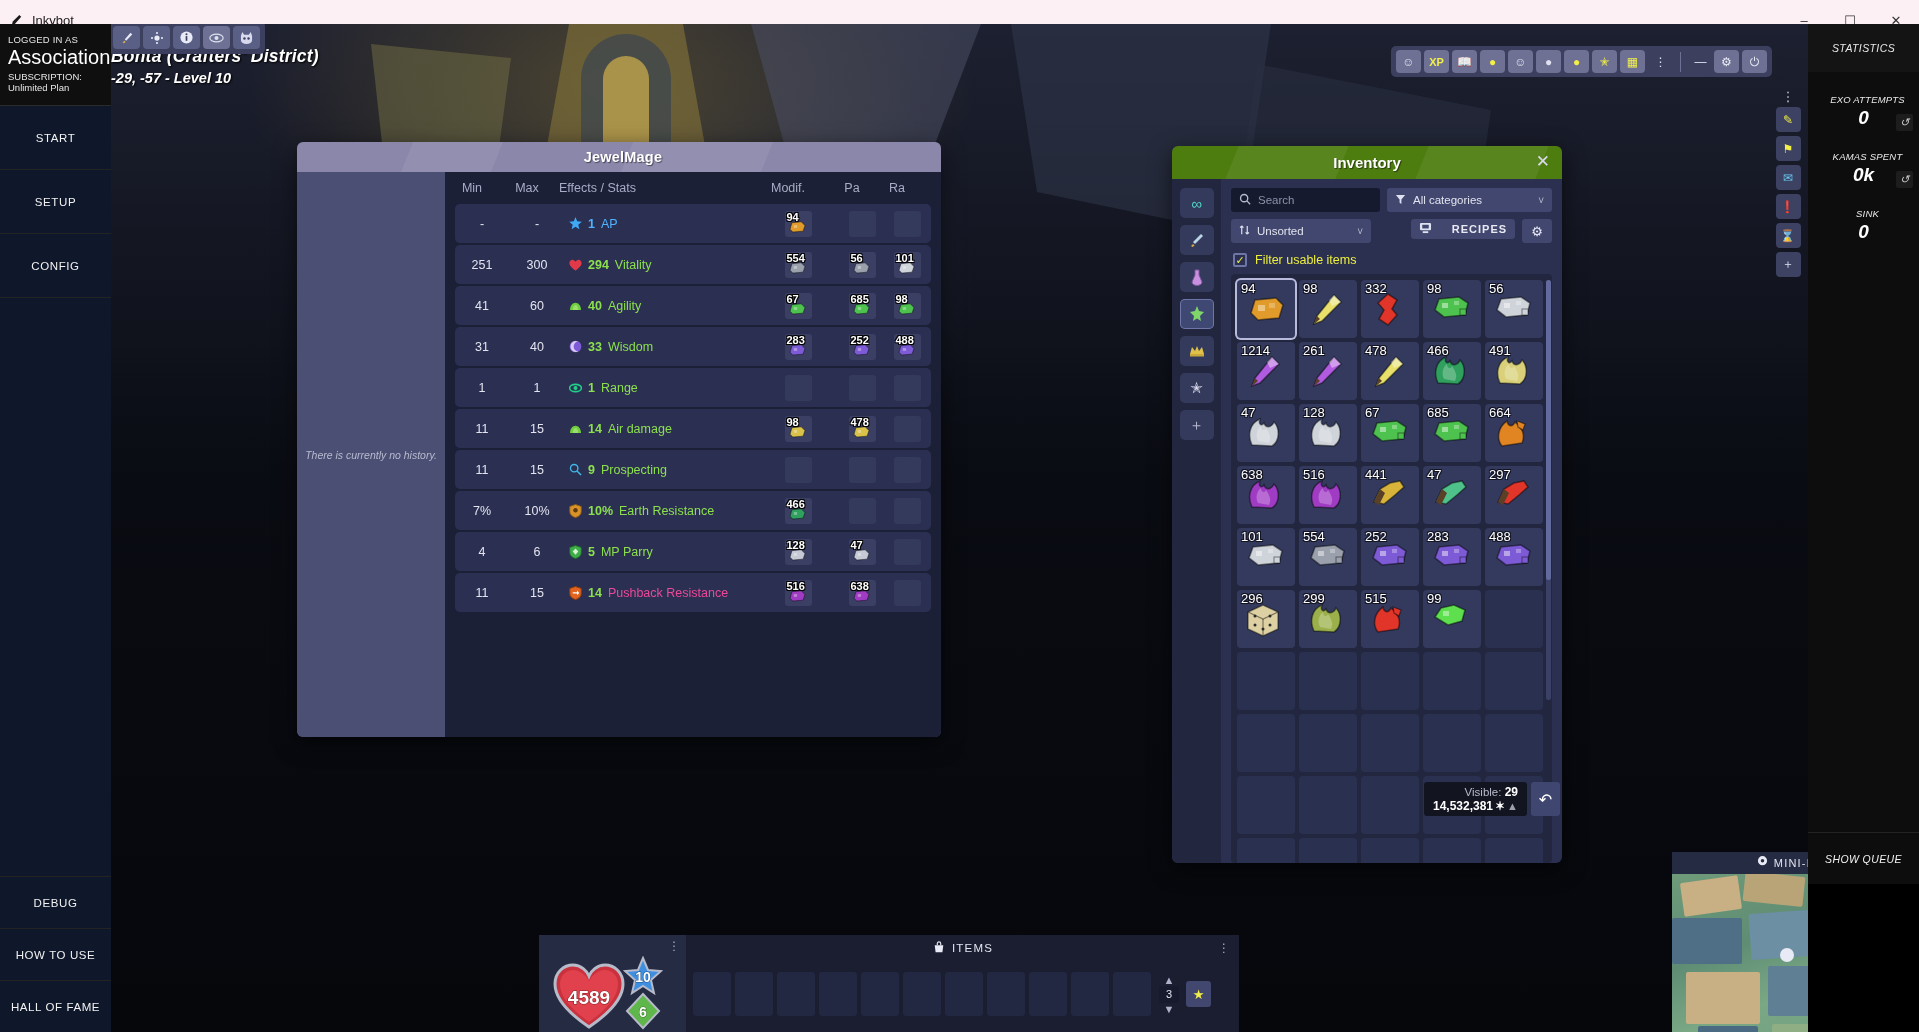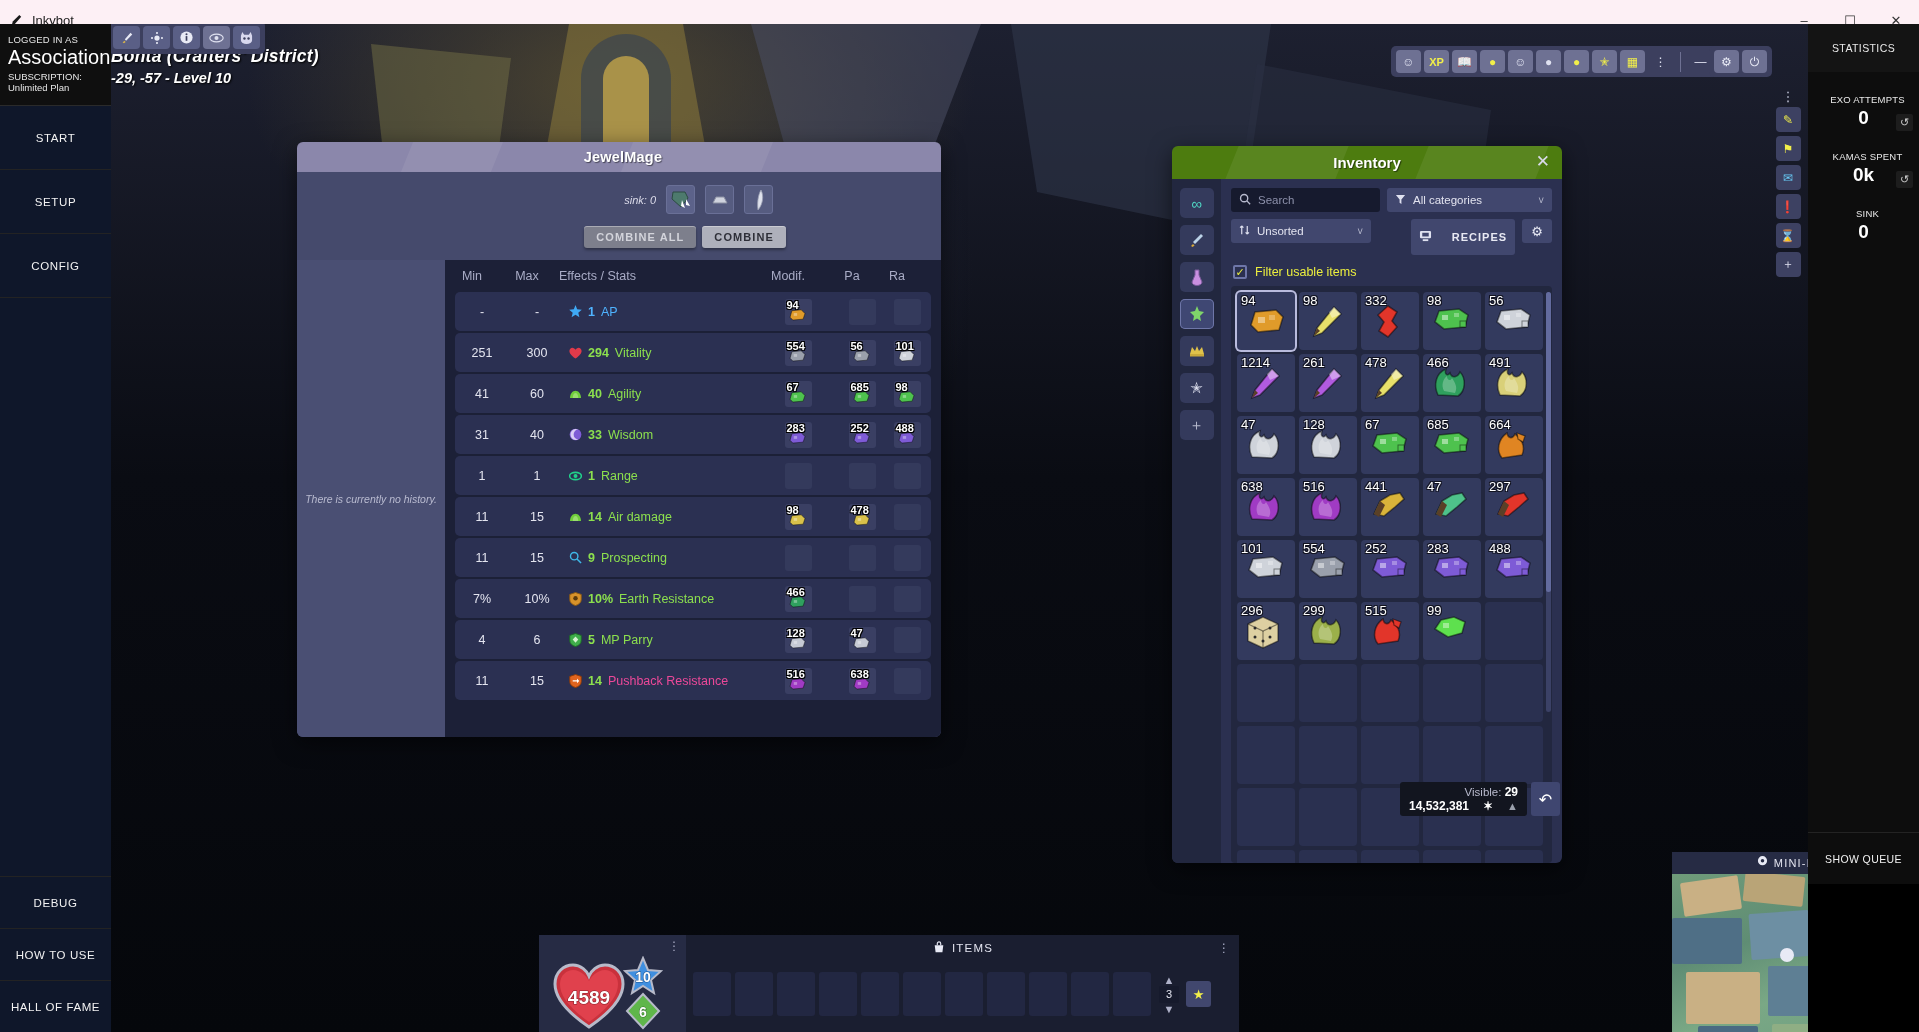--- a/index.html
+++ b/index.html
@@ -125,21 +125,21 @@
   .ctrlrow{display:flex;gap:7px;margin-bottom:7px;}
   #searchbox{flex:1;height:24px;background:#161a2e;border-radius:3px;display:flex;align-items:center;
     gap:7px;padding:0 8px;cursor:text;}
   #searchbox .ph{font-size:11.5px;color:#8d91ab;}
   #catsel{width:165px;height:24px;background:#41476e;border-radius:3px;display:flex;align-items:center;
     gap:7px;padding:0 8px;cursor:pointer;font-size:11.5px;color:#e2e3ef;}
   #catsel .chev{margin-left:auto;font-size:10px;color:#b6b9cd;}
   #sortsel{width:140px;height:24px;background:#41476e;border-radius:3px;display:flex;align-items:center;
     gap:7px;padding:0 8px;cursor:pointer;font-size:11.5px;color:#e2e3ef;}
   #sortsel .chev{margin-left:auto;font-size:10px;color:#b6b9cd;}
-  #recipes{flex:1;height:36px;background:#41476e;border-radius:3px;display:flex;align-items:center;
+  #recipes{flex:1;height:20px;background:#41476e;border-radius:3px;display:flex;align-items:center;
     justify-content:center;gap:20px;cursor:pointer;font-size:11px;font-weight:bold;letter-spacing:1px;color:#e8e9f3;margin-left:33px;}
   #gearbtn{width:30px;height:24px;background:#41476e;border-radius:3px;display:flex;align-items:center;
     justify-content:center;cursor:pointer;font-size:13px;}
   #filterrow{display:flex;align-items:center;gap:8px;margin:3px 0 7px 2px;cursor:pointer;}
   #chk{width:14px;height:14px;border:2px solid #6e76a8;border-radius:2px;background:#2b3050;
     display:flex;align-items:center;justify-content:center;color:#ecef3e;font-size:11px;line-height:11px;}
   #filterlbl{font-size:12.5px;color:#ecef3e;}
 
   #grid{position:relative;flex:1;background:#22273f;border-radius:4px;padding:6px;overflow:hidden;}
   #gridinner{display:grid;grid-template-columns:repeat(5,58px);gap:4px;}
@@ -149,21 +149,21 @@
   .cellItem .qt{position:absolute;left:4px;top:1px;font-size:13px;color:#fff;z-index:3;
     text-shadow:-1px -1px 0 #12131f,1px -1px 0 #12131f,-1px 1px 0 #12131f,1px 1px 0 #12131f;}
   .cellItem .art{position:absolute;left:50%;top:52%;transform:translate(-50%,-50%);width:40px;height:34px;}
   #scrollbar{position:absolute;right:1px;top:6px;width:5px;height:420px;background:#3b4166;border-radius:3px;}
   #scrollbar .th{width:5px;height:300px;background:#636b9e;border-radius:3px;}
 
   #invfooter{position:absolute;right:2px;bottom:47px;display:flex;align-items:stretch;z-index:4;}
   #ftinfo{background:#12151f;border-radius:3px;padding:3px 9px;text-align:right;}
   #ftinfo .r1{font-size:11.5px;color:#b8bacd;}
   #ftinfo .r1 b{color:#fff;font-size:12px;}
-  #ftinfo .r2{font-size:12px;color:#fff;font-weight:bold;display:flex;align-items:center;justify-content:flex-end;gap:14px;}
+  #ftinfo .r2{font-size:12px;color:#fff;font-weight:bold;display:flex;align-items:center;justify-content:flex-end;gap:2px;}
   #ftback{width:29px;background:#3f4670;border-radius:3px;margin-left:4px;display:flex;align-items:center;
     justify-content:center;font-size:16px;cursor:pointer;}
 
   
   #bottombar{position:absolute;left:428px;top:911px;width:700px;height:121px;background:#1a1e30;z-index:15;display:flex;}
   #charstats{width:148px;background:#262b44;border-right:1px solid #1a1e30;position:relative;}
   #charstats .dots{position:absolute;right:6px;top:4px;color:#a8abc4;font-size:12px;cursor:pointer;}
   #hpgem{position:absolute;left:13px;top:27px;width:75px;height:68px;}
   #lvlstar{position:absolute;left:84px;top:21px;width:40px;height:40px;}
   #mpgem{position:absolute;left:86px;top:57px;width:36px;height:38px;}
@@ -183,21 +183,21 @@
 
   
   #minimap{position:absolute;left:1561px;top:828px;width:247px;height:204px;background:#262b44;z-index:16;}
   #mmhead{height:22px;display:flex;align-items:center;justify-content:center;gap:6px;
     font-size:11px;letter-spacing:1.2px;color:#e3e4ef;position:relative;}
   #mmbody{height:182px;position:relative;overflow:hidden;
     background:linear-gradient(160deg,#6f9b7a 0%,#5f8d74 35%,#7aa885 60%,#6a9a80 100%);}
   .mm-el{position:absolute;border-radius:2px;}
 
   
-  #stats{position:absolute;right:0;top:24px;width:111px;height:860px;background:#0d0d0d;}
+  #stats{position:absolute;right:0;top:24px;width:111px;height:860px;background:#0d0d0d;font-style:italic;}
   #stats-head{height:48px;display:flex;align-items:center;justify-content:center;background:#141414;}
   #stats-head span{font-size:10.5px;letter-spacing:.4px;color:#e9e9e9;}
   .stat{margin-top:22px;text-align:center;position:relative;}
   .stat .lbl{font-size:9.5px;color:#e9e9e9;letter-spacing:.2px;margin-left:8px;}
   .stat .val{font-size:19px;color:#fff;margin-top:2px;font-weight:bold;}
   .stat .rst{position:absolute;right:6px;top:20px;width:17px;height:17px;background:#1d1d1d;
     border-radius:2px;display:flex;align-items:center;justify-content:center;font-size:11px;color:#cfcfcf;cursor:pointer;}
   #showqueue{position:absolute;bottom:0;left:0;width:111px;height:52px;display:flex;align-items:center;
     justify-content:center;font-size:10.5px;letter-spacing:.4px;color:#f2f2f2;border-top:1px solid #232323;cursor:pointer;}
 </style>
@@ -321,46 +321,20 @@
     <div class="vs-btn" style="color:#dfe1f0">＋</div>
   </div>
 
   <div id="jewel">
     <div id="jewel-head">
       <div class="tri" style="left:110px;"></div>
         <div class="tri" style="left:330px;width:140px;"></div>
       <div id="jewel-title">JewelMage</div>
     </div>
     <div id="jewel-body">
-      <div id="jewel-top">
-        <div id="sinkrow">
-          <div id="sinklbl">sink: 0</div>
-          <div class="slotbox sel">
-            <svg width="24" height="22" viewBox="0 0 24 22">
-                <path d="M4 3 L16 3 L19 9 L12 18 L3 10 Z" fill="#4d7a6d" stroke="#2c4a42" stroke-width="1"></path>
-                <path d="M13 11 L16 19 L12 17 Z" fill="#fff"></path>
-                <path d="M17 10 L21 17 L17 16 Z" fill="#fff"></path>
-              </svg>
-          </div>
-          <div class="slotbox">
-            <svg width="22" height="16" viewBox="0 0 22 16">
-                <path d="M4 11 L7 5 L15 5 L18 11 Z" fill="#cfd3de" stroke="#8b90a3" stroke-width="1"></path>
-              </svg>
-          </div>
-          <div class="slotbox">
-            <svg width="16" height="24" viewBox="0 0 16 24">
-                <path d="M10 2 C13 8 12 16 7 22 C6 15 7 7 10 2 Z" fill="#dfe2ec" stroke="#9ba0b2" stroke-width=".8"></path>
-              </svg>
-          </div>
-        </div>
-        <div id="btnrow">
-          <div class="cbtn" id="combine-all">COMBINE ALL</div>
-          <div class="cbtn" id="combine">COMBINE</div>
-        </div>
-      </div>
       <div id="jewel-main">
         <div id="history">
           <span>There is currently no history.</span>
         </div>
         <div id="statsarea">
           <div id="thead">
             <div class="c c-min">Min</div>
             <div class="c c-max">Max</div>
             <div class="c c-eff">Effects / Stats</div>
             <div class="c c-mod">Modif.</div>

